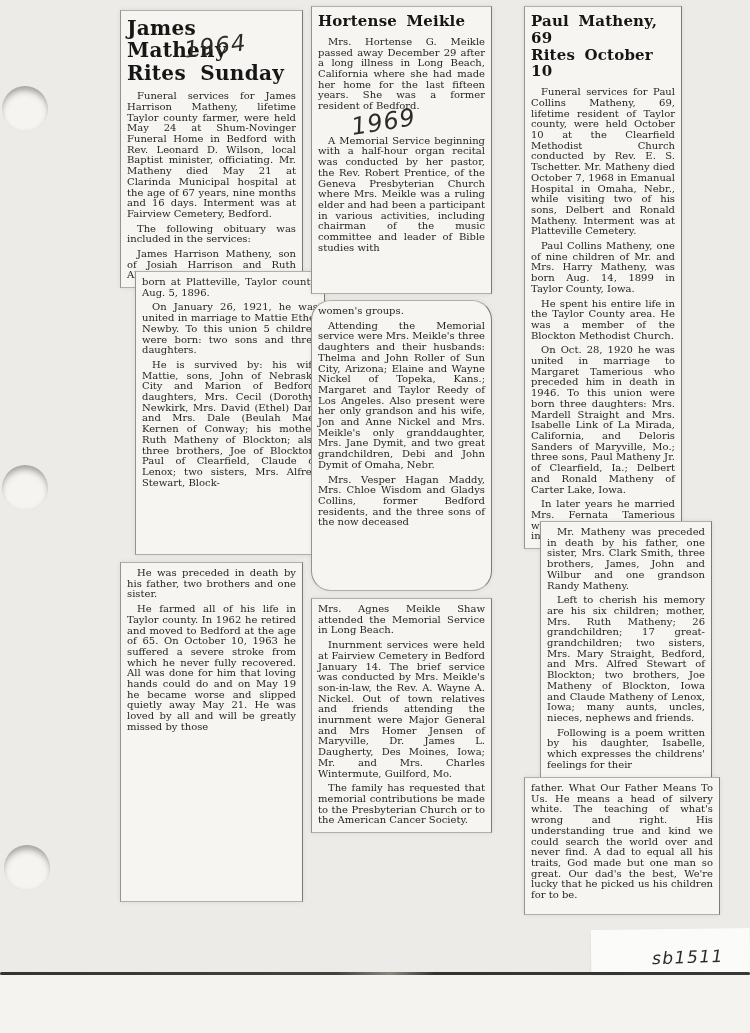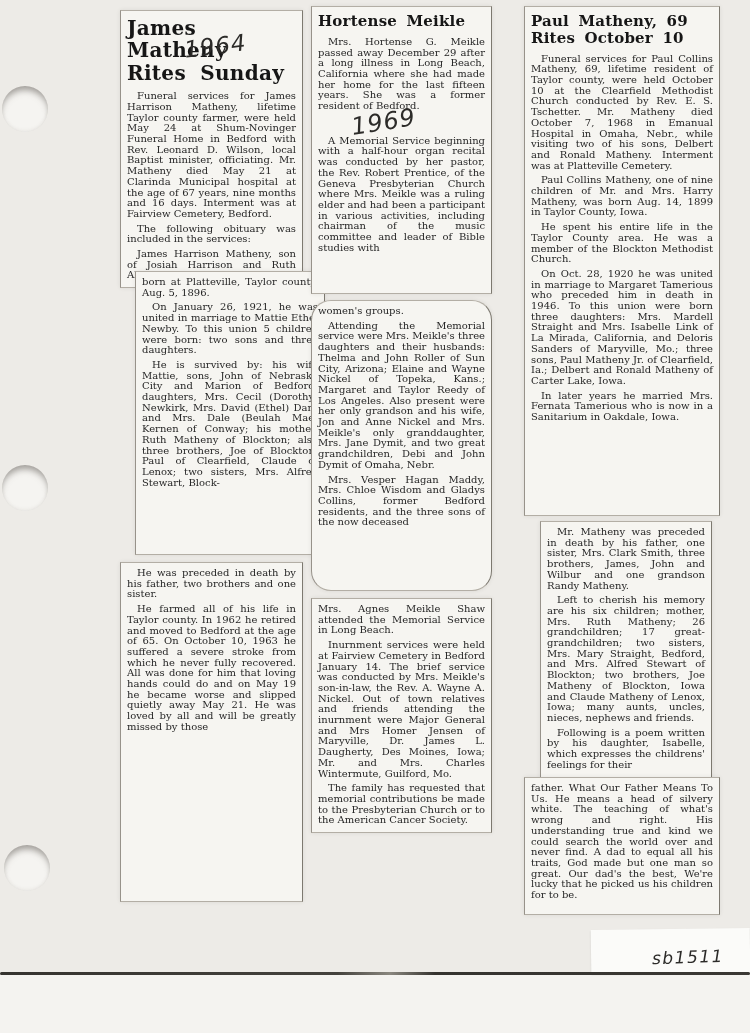--- a/index.html
+++ b/index.html
@@ -85,21 +85,21 @@
   <p class="para">Attending the Memorial service were Mrs. Meikle's three daughters and their husbands: Thelma and John Roller of Sun City, Arizona; Elaine and Wayne Nickel of Topeka, Kans.; Margaret and Taylor Reedy of Los Angeles. Also present were her only grandson and his wife, Jon and Anne Nickel and Mrs. Meikle's only granddaughter, Mrs. Jane Dymit, and two great grandchildren, Debi and John Dymit of Omaha, Nebr.</p>
   <p class="para">Mrs. Vesper Hagan Maddy, Mrs. Chloe Wisdom and Gladys Collins, former Bedford residents, and the three sons of the now deceased</p>
 </article>
 
 <article class="clip" style="left:264px;top:598px;width:181px;min-height:214px;">
   <p class="para cont">Mrs. Agnes Meikle Shaw attended the Memorial Service in Long Beach.</p>
   <p class="para">Inurnment services were held at Fairview Cemetery in Bedford January 14. The brief service was conducted by Mrs. Meikle's son-in-law, the Rev. A. Wayne A. Nickel. Out of town relatives and friends attending the inurnment were Major General and Mrs Homer Jensen of Maryville, Dr. James L. Daugherty, Des Moines, Iowa; Mr. and Mrs. Charles Wintermute, Guilford, Mo.</p>
   <p class="para">The family has requested that memorial contributions be made to the Presbyterian Church or to the American Cancer Society.</p>
 </article>
 
-<article class="clip" style="left:477px;top:6px;width:196px;min-height:510px;">
+<article class="clip" style="left:477px;top:6px;width:158px;min-height:510px;">
   <div class="headline hl-md">
     <div>Paul Matheny, 69</div>
     <div>Rites October 10</div>
   </div>
   <p class="para">Funeral services for Paul Collins Matheny, 69, lifetime resident of Taylor county, were held October 10 at the Clearfield Methodist Church conducted by Rev. E. S. Tschetter. Mr. Matheny died October 7, 1968 in Emanual Hospital in Omaha, Nebr., while visiting two of his sons, Delbert and Ronald Matheny. Interment was at Platteville Cemetery.</p>
   <p class="para">Paul Collins Matheny, one of nine children of Mr. and Mrs. Harry Matheny, was born Aug. 14, 1899 in Taylor County, Iowa.</p>
   <p class="para">He spent his entire life in the Taylor County area. He was a member of the Blockton Methodist Church.</p>
   <p class="para">On Oct. 28, 1920 he was united in marriage to Margaret Tamerious who preceded him in death in 1946. To this union were born three daughters: Mrs. Mardell Straight and Mrs. Isabelle Link of La Mirada, California, and Deloris Sanders of Maryville, Mo.; three sons, Paul Matheny Jr. of Clearfield, Ia.; Delbert and Ronald Matheny of Carter Lake, Iowa.</p>
   <p class="para">In later years he married Mrs. Fernata Tamerious who is now in a Sanitarium in Oakdale, Iowa.</p>
 </article>

